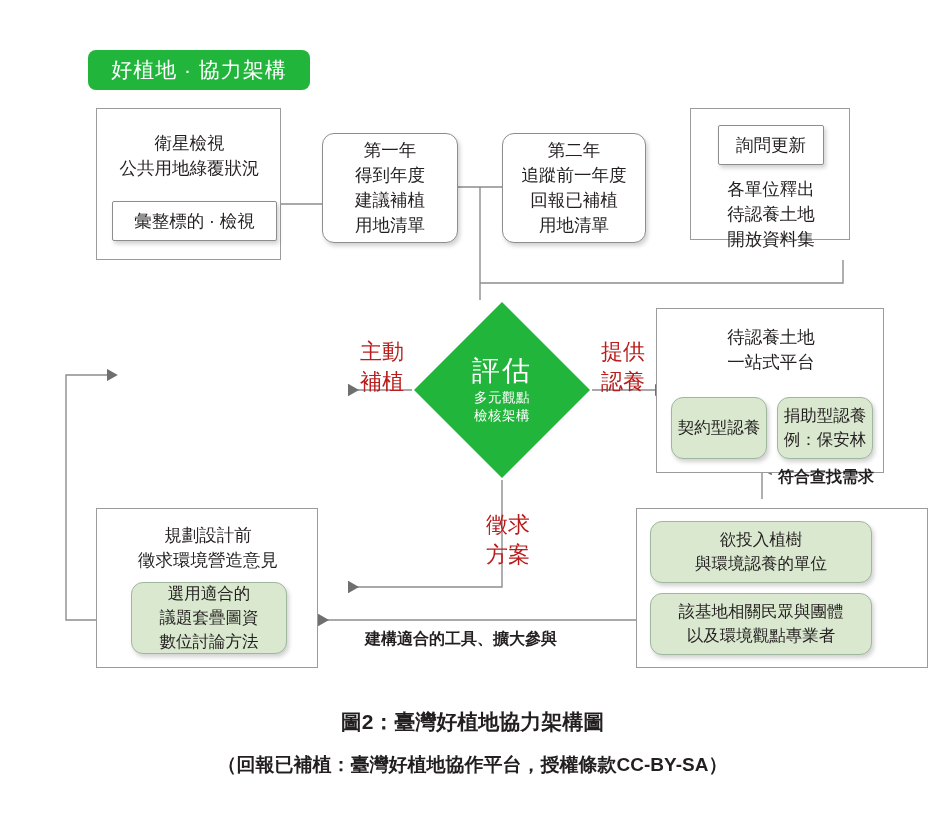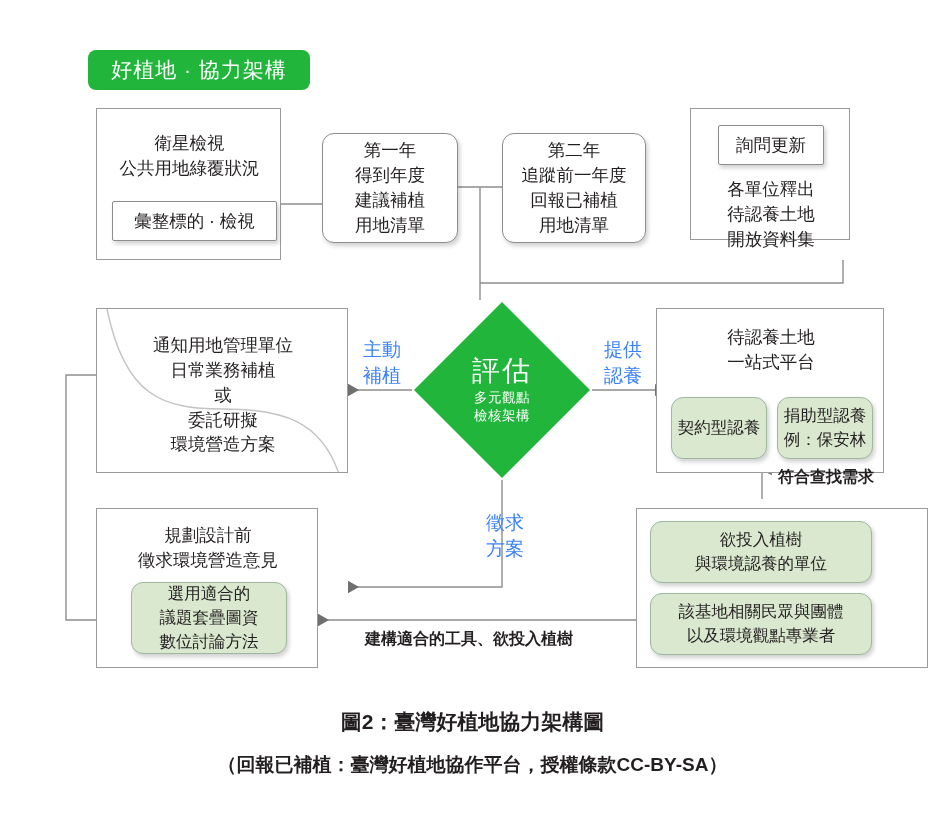--- a/index.html
+++ b/index.html
@@ -128,25 +128,25 @@
   #diamond-sub {
     font-size: 13.5px;
     line-height: 1.35;
     text-align: center;
     white-space: pre-line;
     letter-spacing: 0.5px;
   }
 
   
   .conn-label {
-    font-size: 19px;
+    font-size: 22px;
     line-height: 1.35;
     text-align: center;
     white-space: pre-line;
-    color: #3b82f6;
+    color: #b91c1c;
   }
   .conn-label-bold {
     font-size: 16px;
     font-weight: bold;
     color: #231f20;
     white-space: nowrap;
   }
 
   
   .caption {
@@ -230,30 +230,20 @@
 
   <div class="abs panel" style="left:690px; top:96px; width:160px; height:132px;">
     <div class="abs sbox" style="left:27px; top:16px; width:106px; height:40px;">
       <span>詢問更新</span>
     </div>
     <div class="abs panel-text" style="left:0; top:68px; width:160px;">各單位釋出
 待認養土地
 開放資料集</div>
   </div>
 
-  <div class="abs panel" style="left:96px; top:296px; width:252px; height:165px; overflow:hidden;">
-    <svg width="252" height="165" style="position:absolute; left:0; top:0;">
-      <path d="M10,0 C28,88 66,100 126,100 C186,100 224,112 242,165" stroke="#c3c3c3" stroke-width="1.4" fill="none"></path>
-    </svg>
-    <div class="abs panel-text" style="left:0; top:24px; width:252px;">通知用地管理單位
-日常業務補植
-或
-委託研擬
-環境營造方案</div>
-  </div>
 
   <div class="abs" id="diamond-wrap">
     <svg id="diamond-shape" viewBox="0 0 180 180">
       <polygon points="90,2 178,90 90,178 2,90" fill="#22b53c"></polygon>
     </svg>
     <div id="diamond-label">
       <div id="diamond-main">評估</div>
       <div id="diamond-sub">多元觀點
 檢核架構</div>
     </div>
@@ -296,18 +286,18 @@
 補植</div>
 
   <div class="abs conn-label" style="left:592px; top:325px; width:62px;">提供
 認養</div>
 
   <div class="abs conn-label" style="left:486px; top:498px; width:62px; text-align:left;">徵求
 方案</div>
 
   <div class="abs conn-label-bold" style="left:778px; top:455px;">符合查找需求</div>
 
-  <div class="abs conn-label-bold" style="left:365px; top:617px;">建構適合的工具、欲投入植樹</div>
+  <div class="abs conn-label-bold" style="left:365px; top:617px;">建構適合的工具、擴大參與</div>
 
   <div class="abs caption" id="caption-main">圖2：臺灣好植地協力架構圖</div>
   <div class="abs caption" id="caption-sub">（回報已補植：臺灣好植地協作平台，授權條款CC-BY-SA）</div>
 
 </div>
 
 </body></html>

